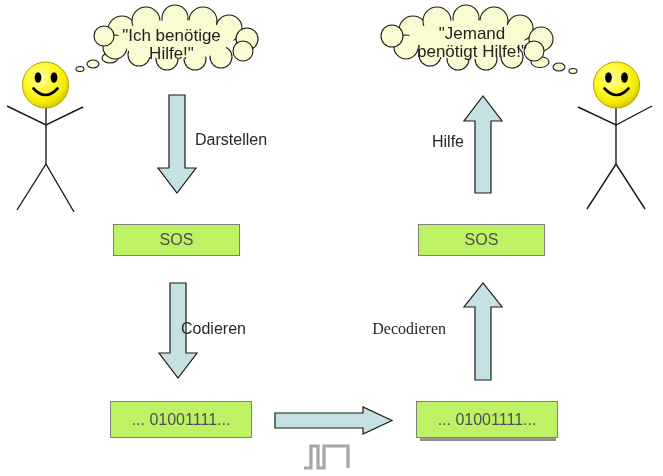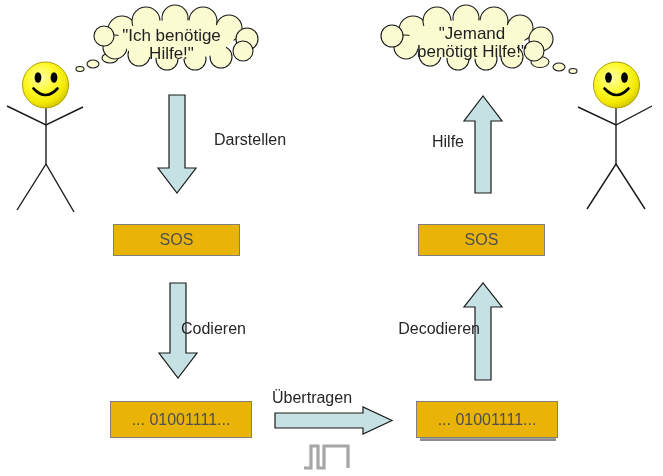--- a/index.html
+++ b/index.html
@@ -21,21 +21,21 @@
   .stick{stroke:#1a1a1a;stroke-width:1.4;fill:none;}
   .cloud{fill:var(--cloud-fill);stroke:#1a1a1a;stroke-width:1.1;}
   .cloud-cover{fill:var(--cloud-fill);stroke:none;}
   .blockarrow{fill:var(--arrow-fill);stroke:#1a1a1a;stroke-width:1.2;stroke-linejoin:miter;}
   .pulse{fill:none;stroke:var(--pulse-gray);stroke-width:3.2;stroke-linejoin:miter;stroke-linecap:butt;}
   .smiley-outline{stroke:#B0A000;stroke-width:1;}
   .eye{fill:#000;}
   .smile{fill:none;stroke:#000;stroke-width:2.6;stroke-linecap:round;}
   .shadowbar{fill:var(--shadow-gray);}
   .box{
-    position:absolute;background:#eab308;border:1px solid var(--box-border);
+    position:absolute;background:#bef264;border:1px solid var(--box-border);
     display:flex;align-items:center;justify-content:center;box-sizing:border-box;
     font-size:16px;color:var(--box-text);white-space:pre;
   }
   .lbl{position:absolute;font-size:16px;line-height:17px;color:var(--label-text);white-space:nowrap;}
   .bubble-text{
     position:absolute;font-size:17px;line-height:17.5px;text-align:center;
     color:var(--bubble-text);white-space:nowrap;
   }
 </style>
 </head>
@@ -132,24 +132,23 @@
 
   <div class="bubble-text" style="left:101px;top:27px;width:141px;">
     <div>"Ich benötige</div>
     <div>Hilfe!"</div>
   </div>
   <div class="bubble-text" style="left:397px;top:25px;width:150px;">
     <div>"Jemand</div>
     <div>benötigt Hilfe!"</div>
   </div>
 
-  <div class="lbl" style="left:195px;top:131px;margin-left:19px;">Darstellen</div>
+  <div class="lbl" style="left:195px;top:131px;">Darstellen</div>
   <div class="lbl" style="left:181px;top:320px;">Codieren</div>
-  <div class="lbl" style="left:272px;top:389px;">Übertragen</div>
-  <div class="lbl" style="left:398px;top:320px;width:82px;text-align:right;">Decodieren</div>
+  <div class="lbl" style="left:364px;top:320px;width:82px;text-align:right;font-family:Liberation Serif, serif;">Decodieren</div>
   <div class="lbl" style="left:411px;top:133px;width:53px;text-align:right;">Hilfe</div>
 
   <div class="box" style="left:113px;top:224px;width:127px;height:32px;">
     <span>SOS</span>
   </div>
   <div class="box" style="left:418px;top:224px;width:127px;height:32px;">
     <span>SOS</span>
   </div>
   <div class="box" style="left:110px;top:401px;width:142px;height:37px;">
     <span>... 01001111...</span>

